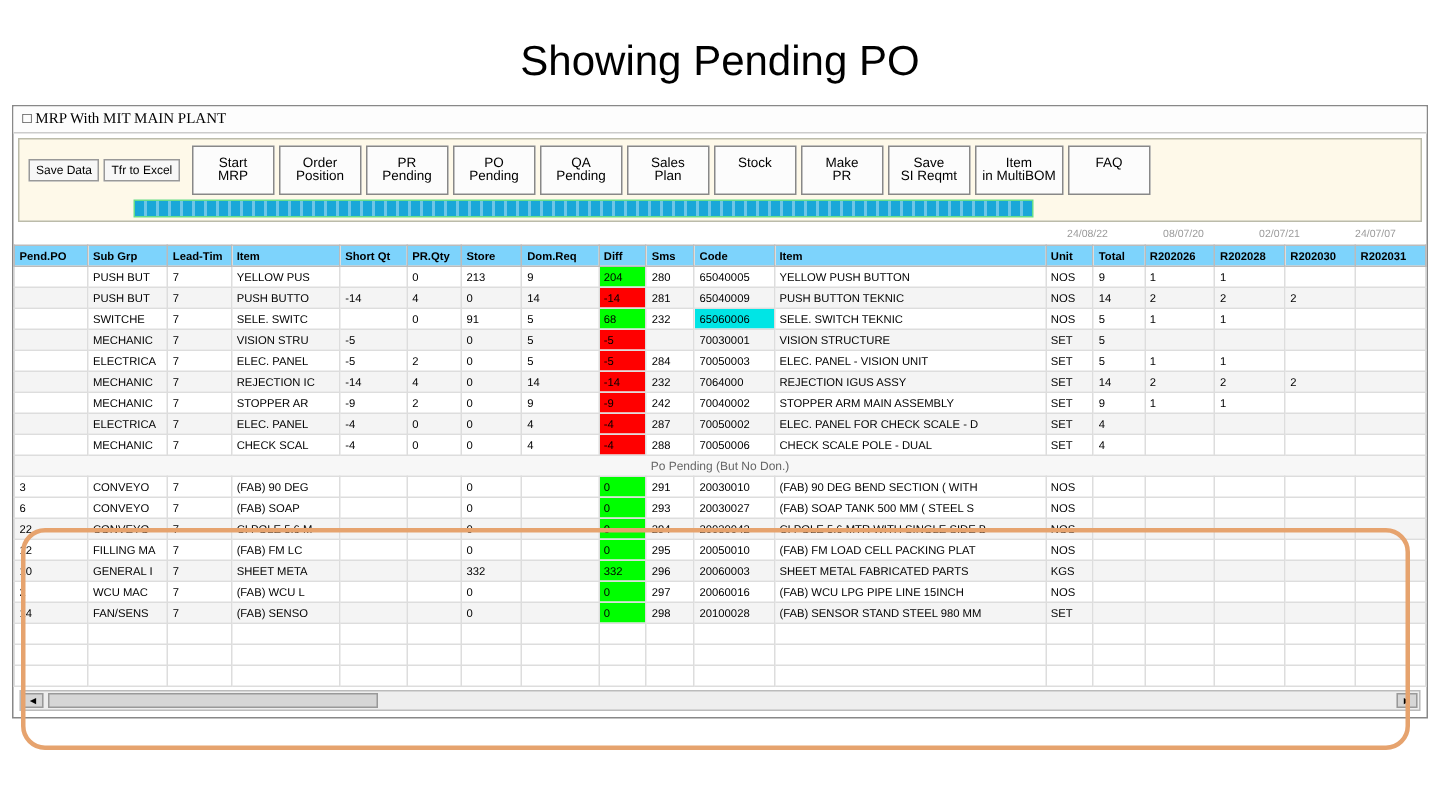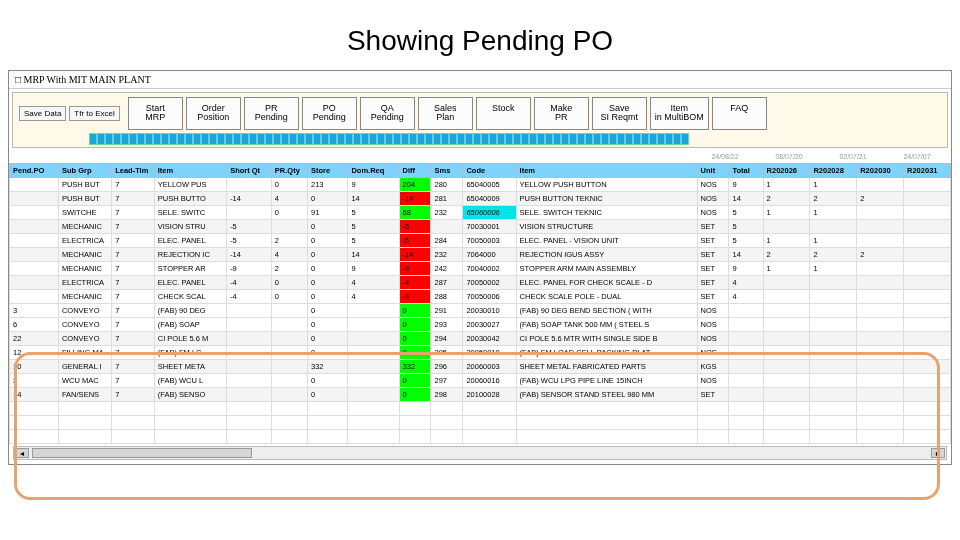--- a/index.html
+++ b/index.html
@@ -109,21 +109,21 @@
   }
   th {
     background: #7dd3fc;
     font-weight: bold;
     text-align: left;
     border-color: #bbb;
   }
   tr.alt td { background: #f4f4f4; }
   td.cgreen { background: #0f0 !important; }
   td.cred   { background: #f00 !important; color: #000; }
-  td.ccyan  { background: #00e5e5 !important; font-style: italic; }
+  td.ccyan  { background: #00e5e5 !important; }
   .section-row td {
     background: #f7f7f7;
     text-align: center;
     color: #666;
     font-size: 8px;
   }
   .highlight-box {
     position: absolute;
     border: 3px solid #e6a36e;
     border-radius: 16px;
@@ -416,20 +416,23 @@
           <td>288</td>
           <td>70050006</td>
           <td>CHECK SCALE POLE - DUAL</td>
           <td>SET</td>
           <td>4</td>
           <td></td>
           <td></td>
           <td></td>
           <td></td>
         </tr>
+        <tr class="section-row">
+          <td colspan="18">Po Pending (But No Don.)</td>
+        </tr>
         <tr>
           <td>3</td>
           <td>CONVEYO</td>
           <td>7</td>
           <td>(FAB) 90 DEG</td>
           <td></td>
           <td></td>
           <td>0</td>
           <td></td>
           <td class="cgreen">0</td>

